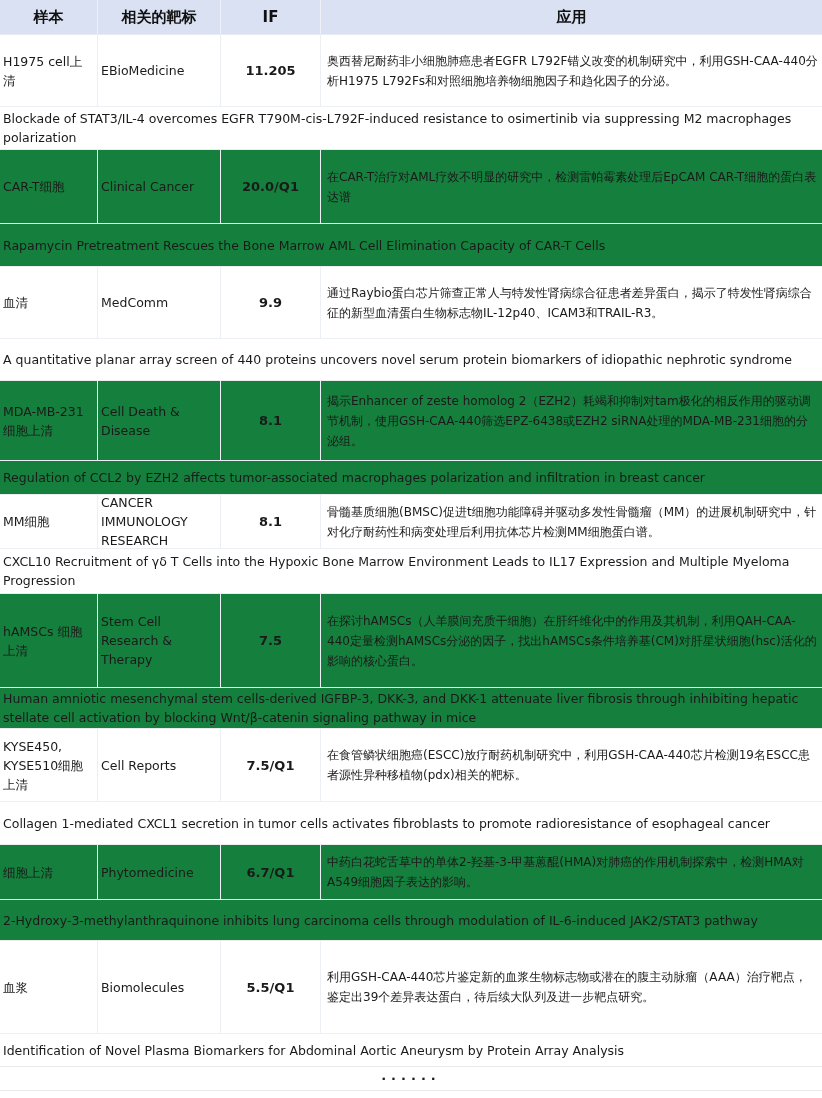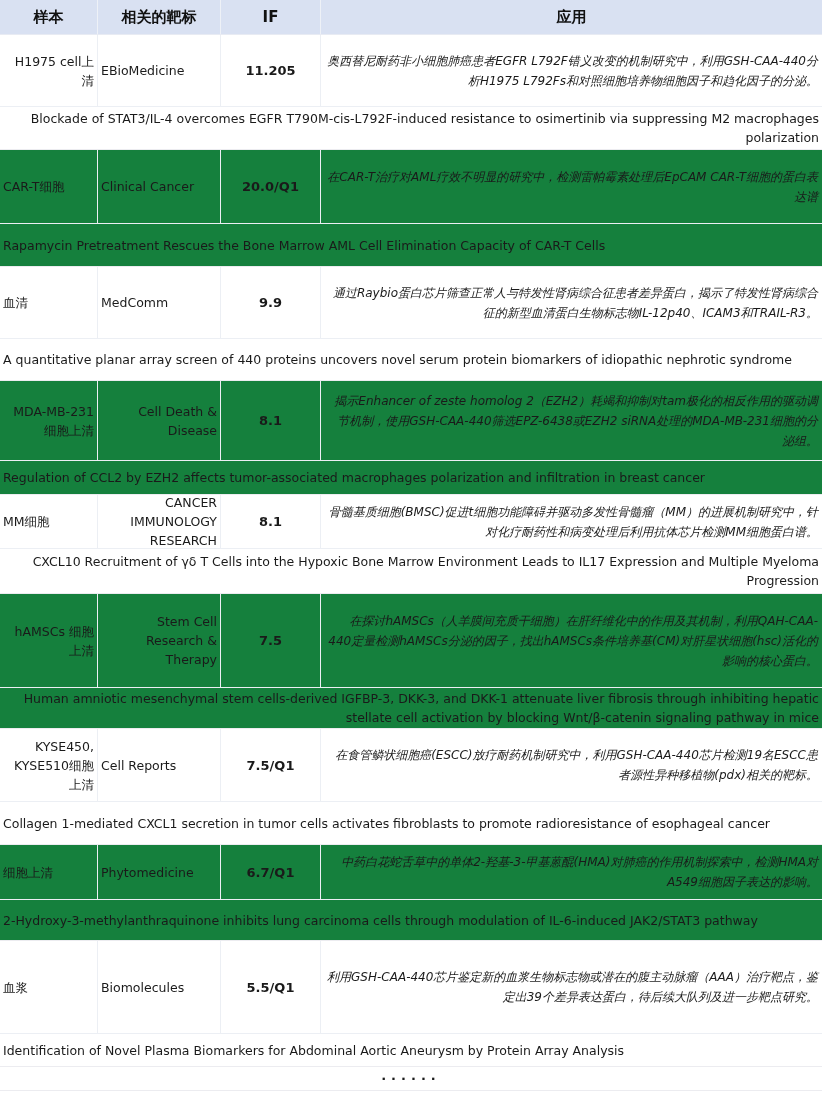--- a/index.html
+++ b/index.html
@@ -2,21 +2,21 @@
 <html><head>
   <meta charset="utf-8">
   <style>
     * { box-sizing: border-box; margin: 0; padding: 0; }
     html, body {
       width: 822px; height: 1098px; background: #ffffff; overflow: hidden;
       font-family: "DejaVu Sans", "Liberation Sans", sans-serif;
       color: #1a1a1a;
     }
     .table {
-      position: relative; width: 822px; text-align: right;
+      position: relative; width: 822px;
     }
     .hdr {
       display: flex; height: 35px; background: #d9e1f2;
       border-bottom: 1px solid #e8ebf3;
     }
     .hdr > div {
       display: flex; align-items: center; justify-content: center;
       font-weight: bold; font-size: 15px; color: #111;
       border-right: 1px solid #eef1f7;
     }
@@ -30,21 +30,21 @@
     .group.white { background: #ffffff; }
 
     .drow { display: flex; border-bottom: 1px solid #eceff4; }
     .drow > div {
       display: flex; align-items: center;
       font-size: 12.5px; line-height: 19px;
       border-right: 1px solid #eceff4;
       padding: 0 3px;
     }
     .drow > div.c3 { justify-content: center; font-weight: bold; font-size: 13px; }
-    .drow > div.c4 { padding: 0 4px 0 6px; font-size: 12px; line-height: 20px; font-style: italic; }
+    .drow > div.c4 { padding: 0 4px 0 6px; font-size: 12px; line-height: 20px; }
     .trow {
       display: flex; align-items: center;
       font-size: 12.5px; line-height: 19px;
       padding: 0 3px;
     }
     .ellipsis {
       height: 24px; display: flex; align-items: center; justify-content: center;
       font-size: 13px; letter-spacing: 5px; font-weight: bold;
       border-bottom: 1px solid #ececf0; background: #fff;
     }

